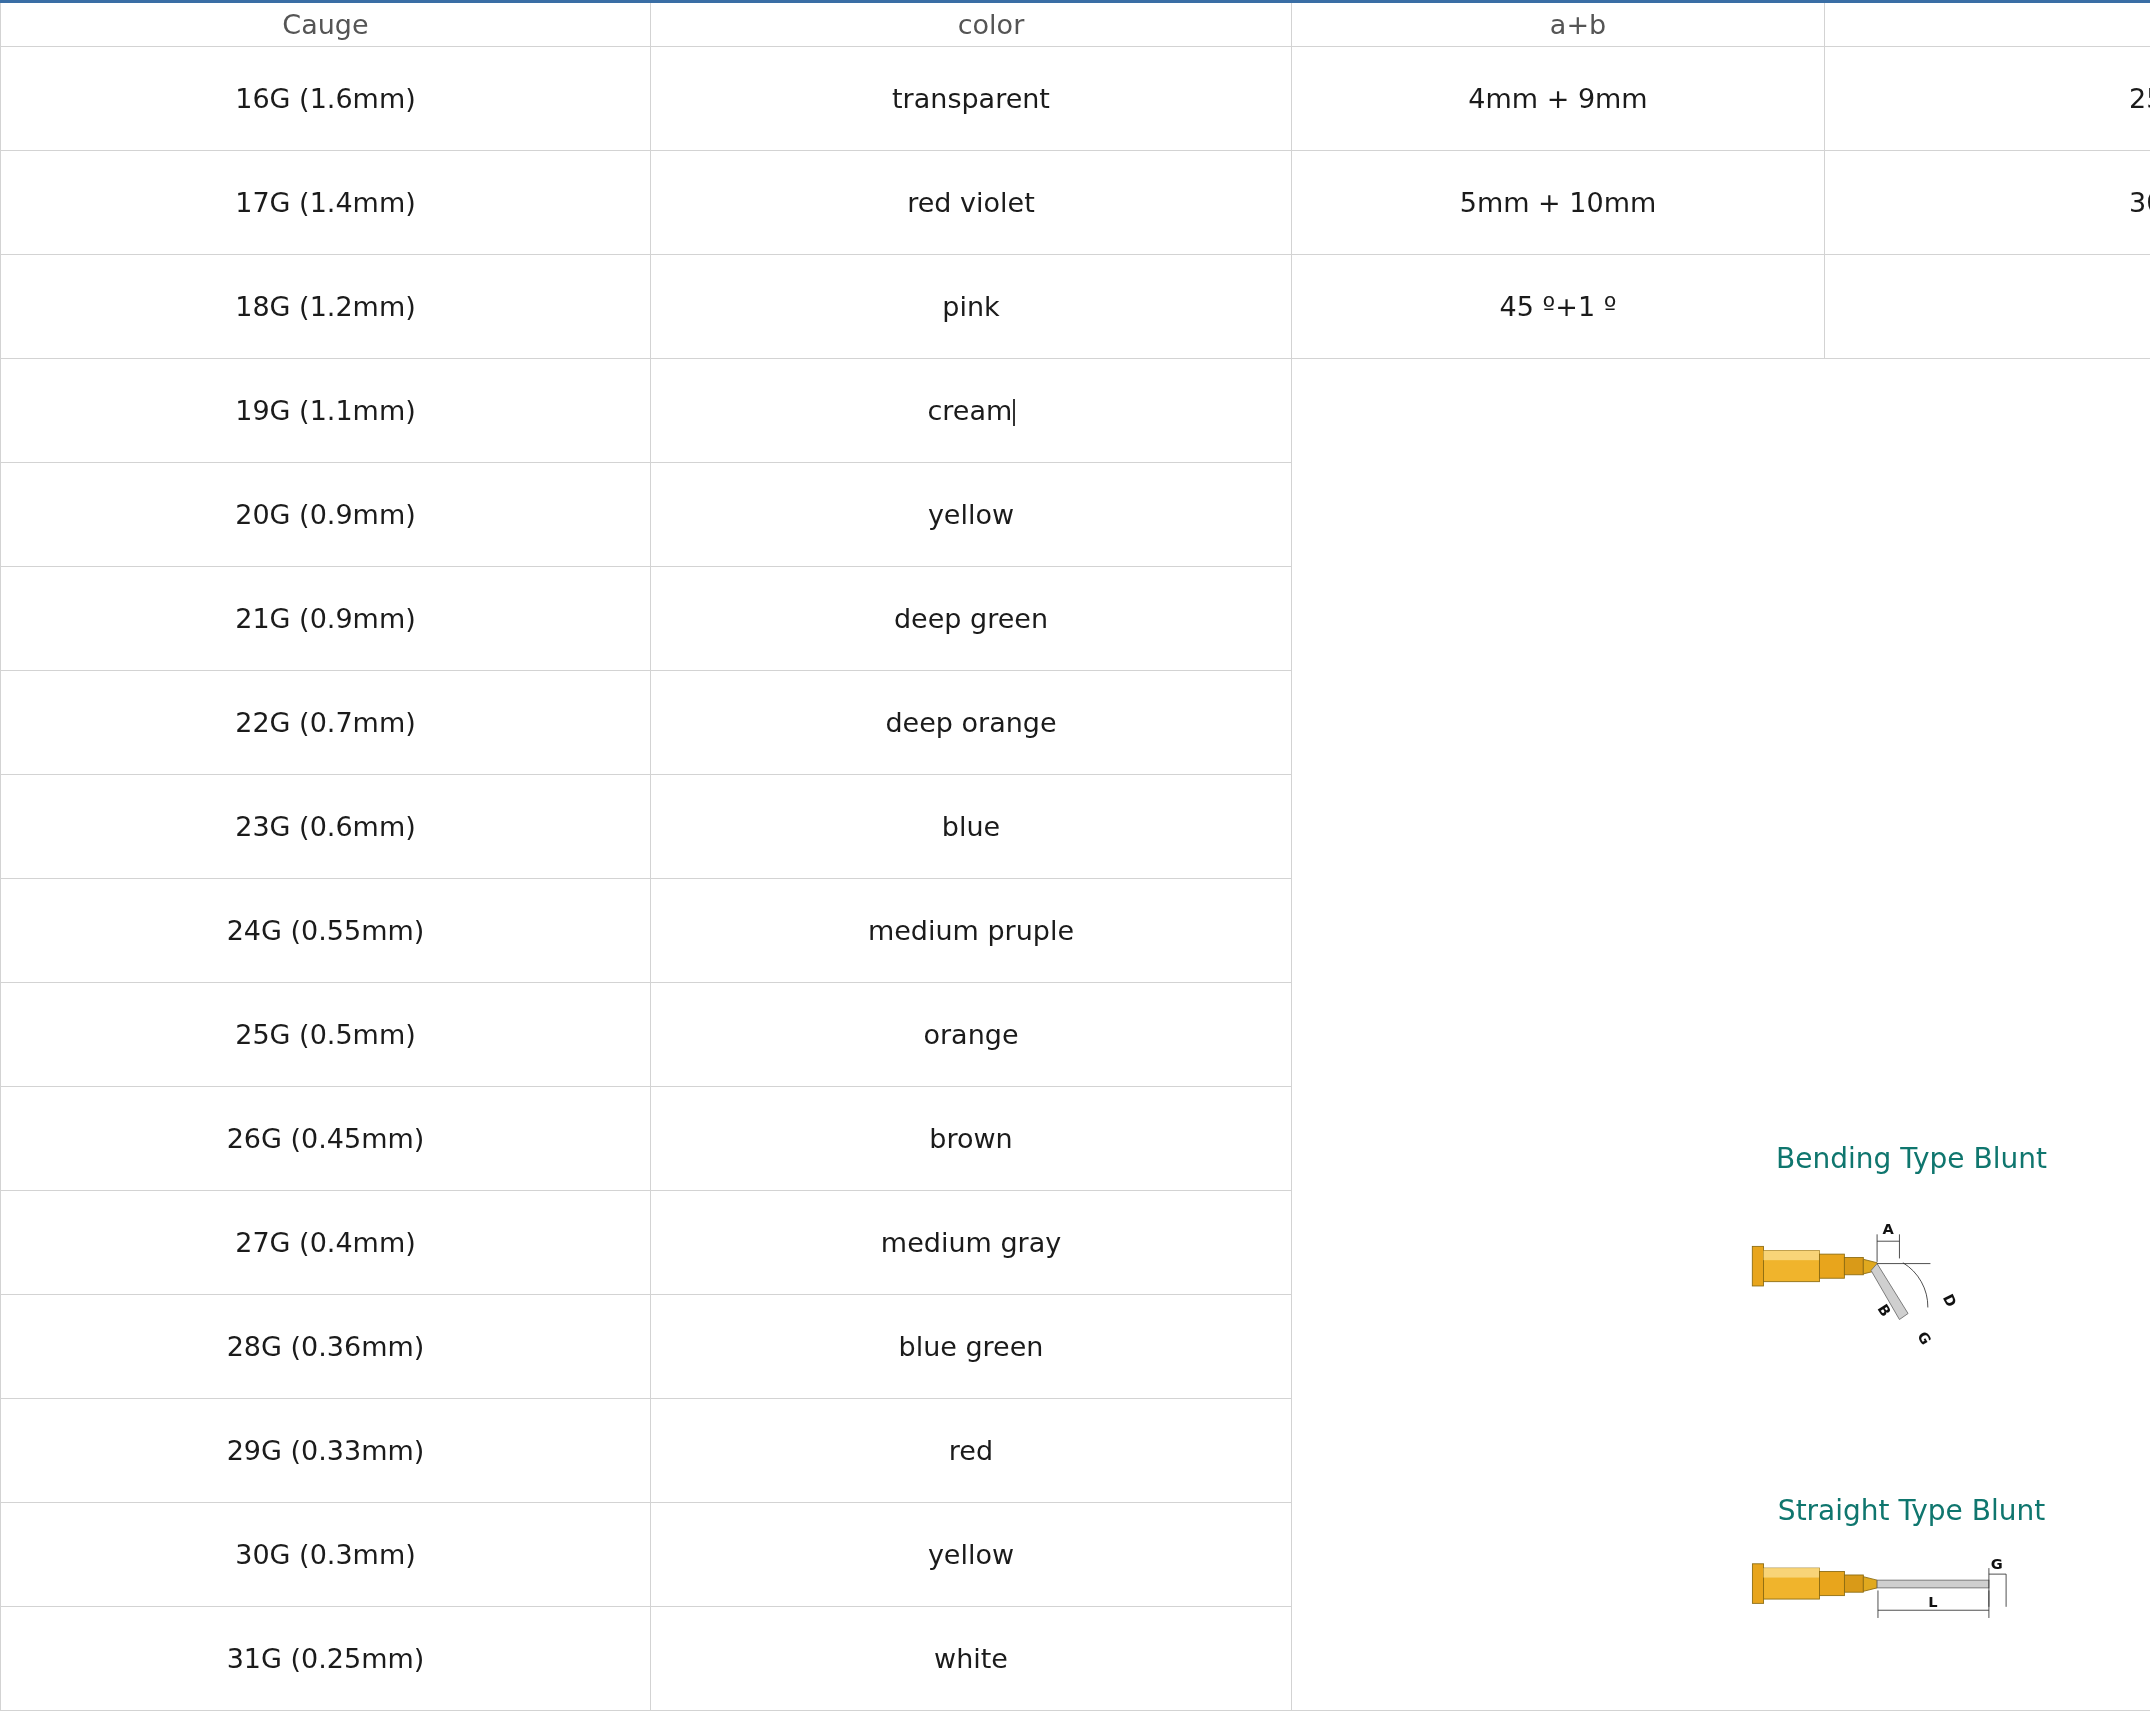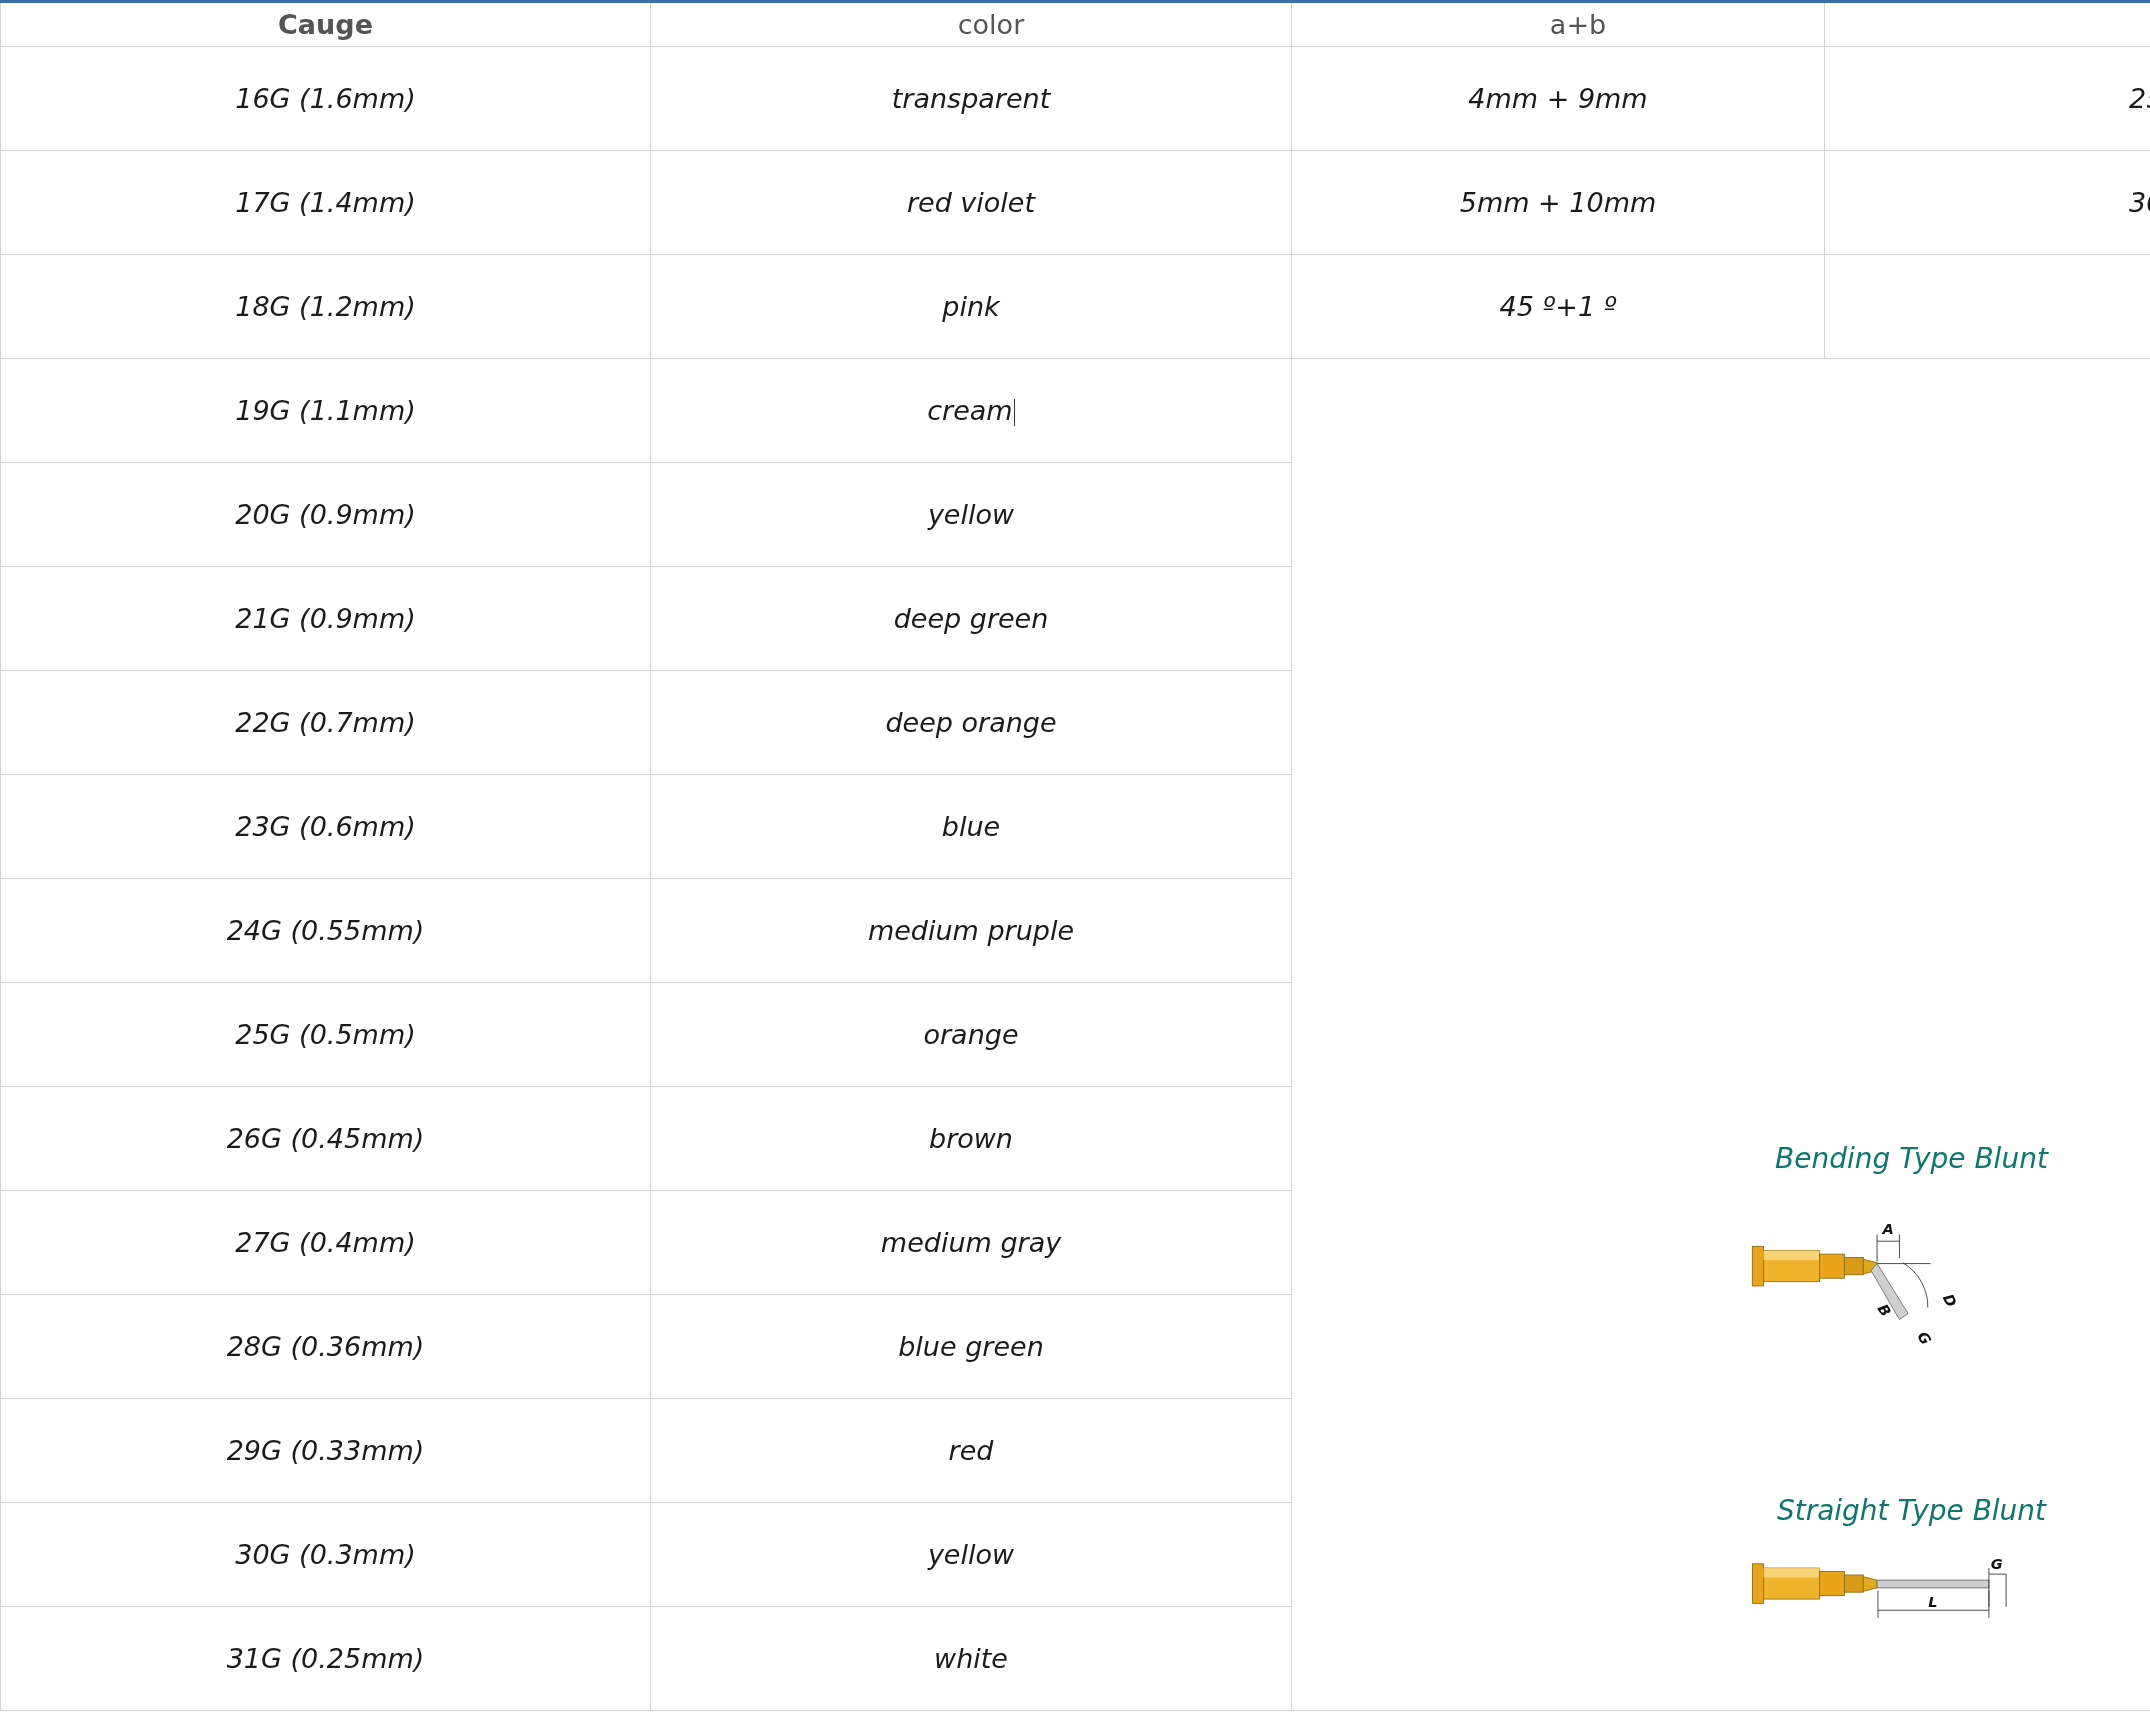--- a/index.html
+++ b/index.html
@@ -37,31 +37,30 @@
     border: 0.9px solid #d3d3d3;
     text-align: center;
     vertical-align: middle;
     padding: 0;
     font-weight: normal;
   }
   table.spec thead th {
     height: 43px;
     color: #555555;
     font-size: 27px;
-    font-weight: bold;
+    font-weight: normal;
     border-top: none;
   }
   table.spec thead th.plain {
     font-weight: normal;
     padding-left: 40px;
   }
   table.spec tbody td {
     height: 103px;
     color: #1b1b1b;
-    font-style: italic;
   }
   td.right-merge {
     border: none;
     vertical-align: top;
   }
   .caret {
     display: inline-block;
     width: 1.3px;
     height: 27.5px;
     background: #333;

